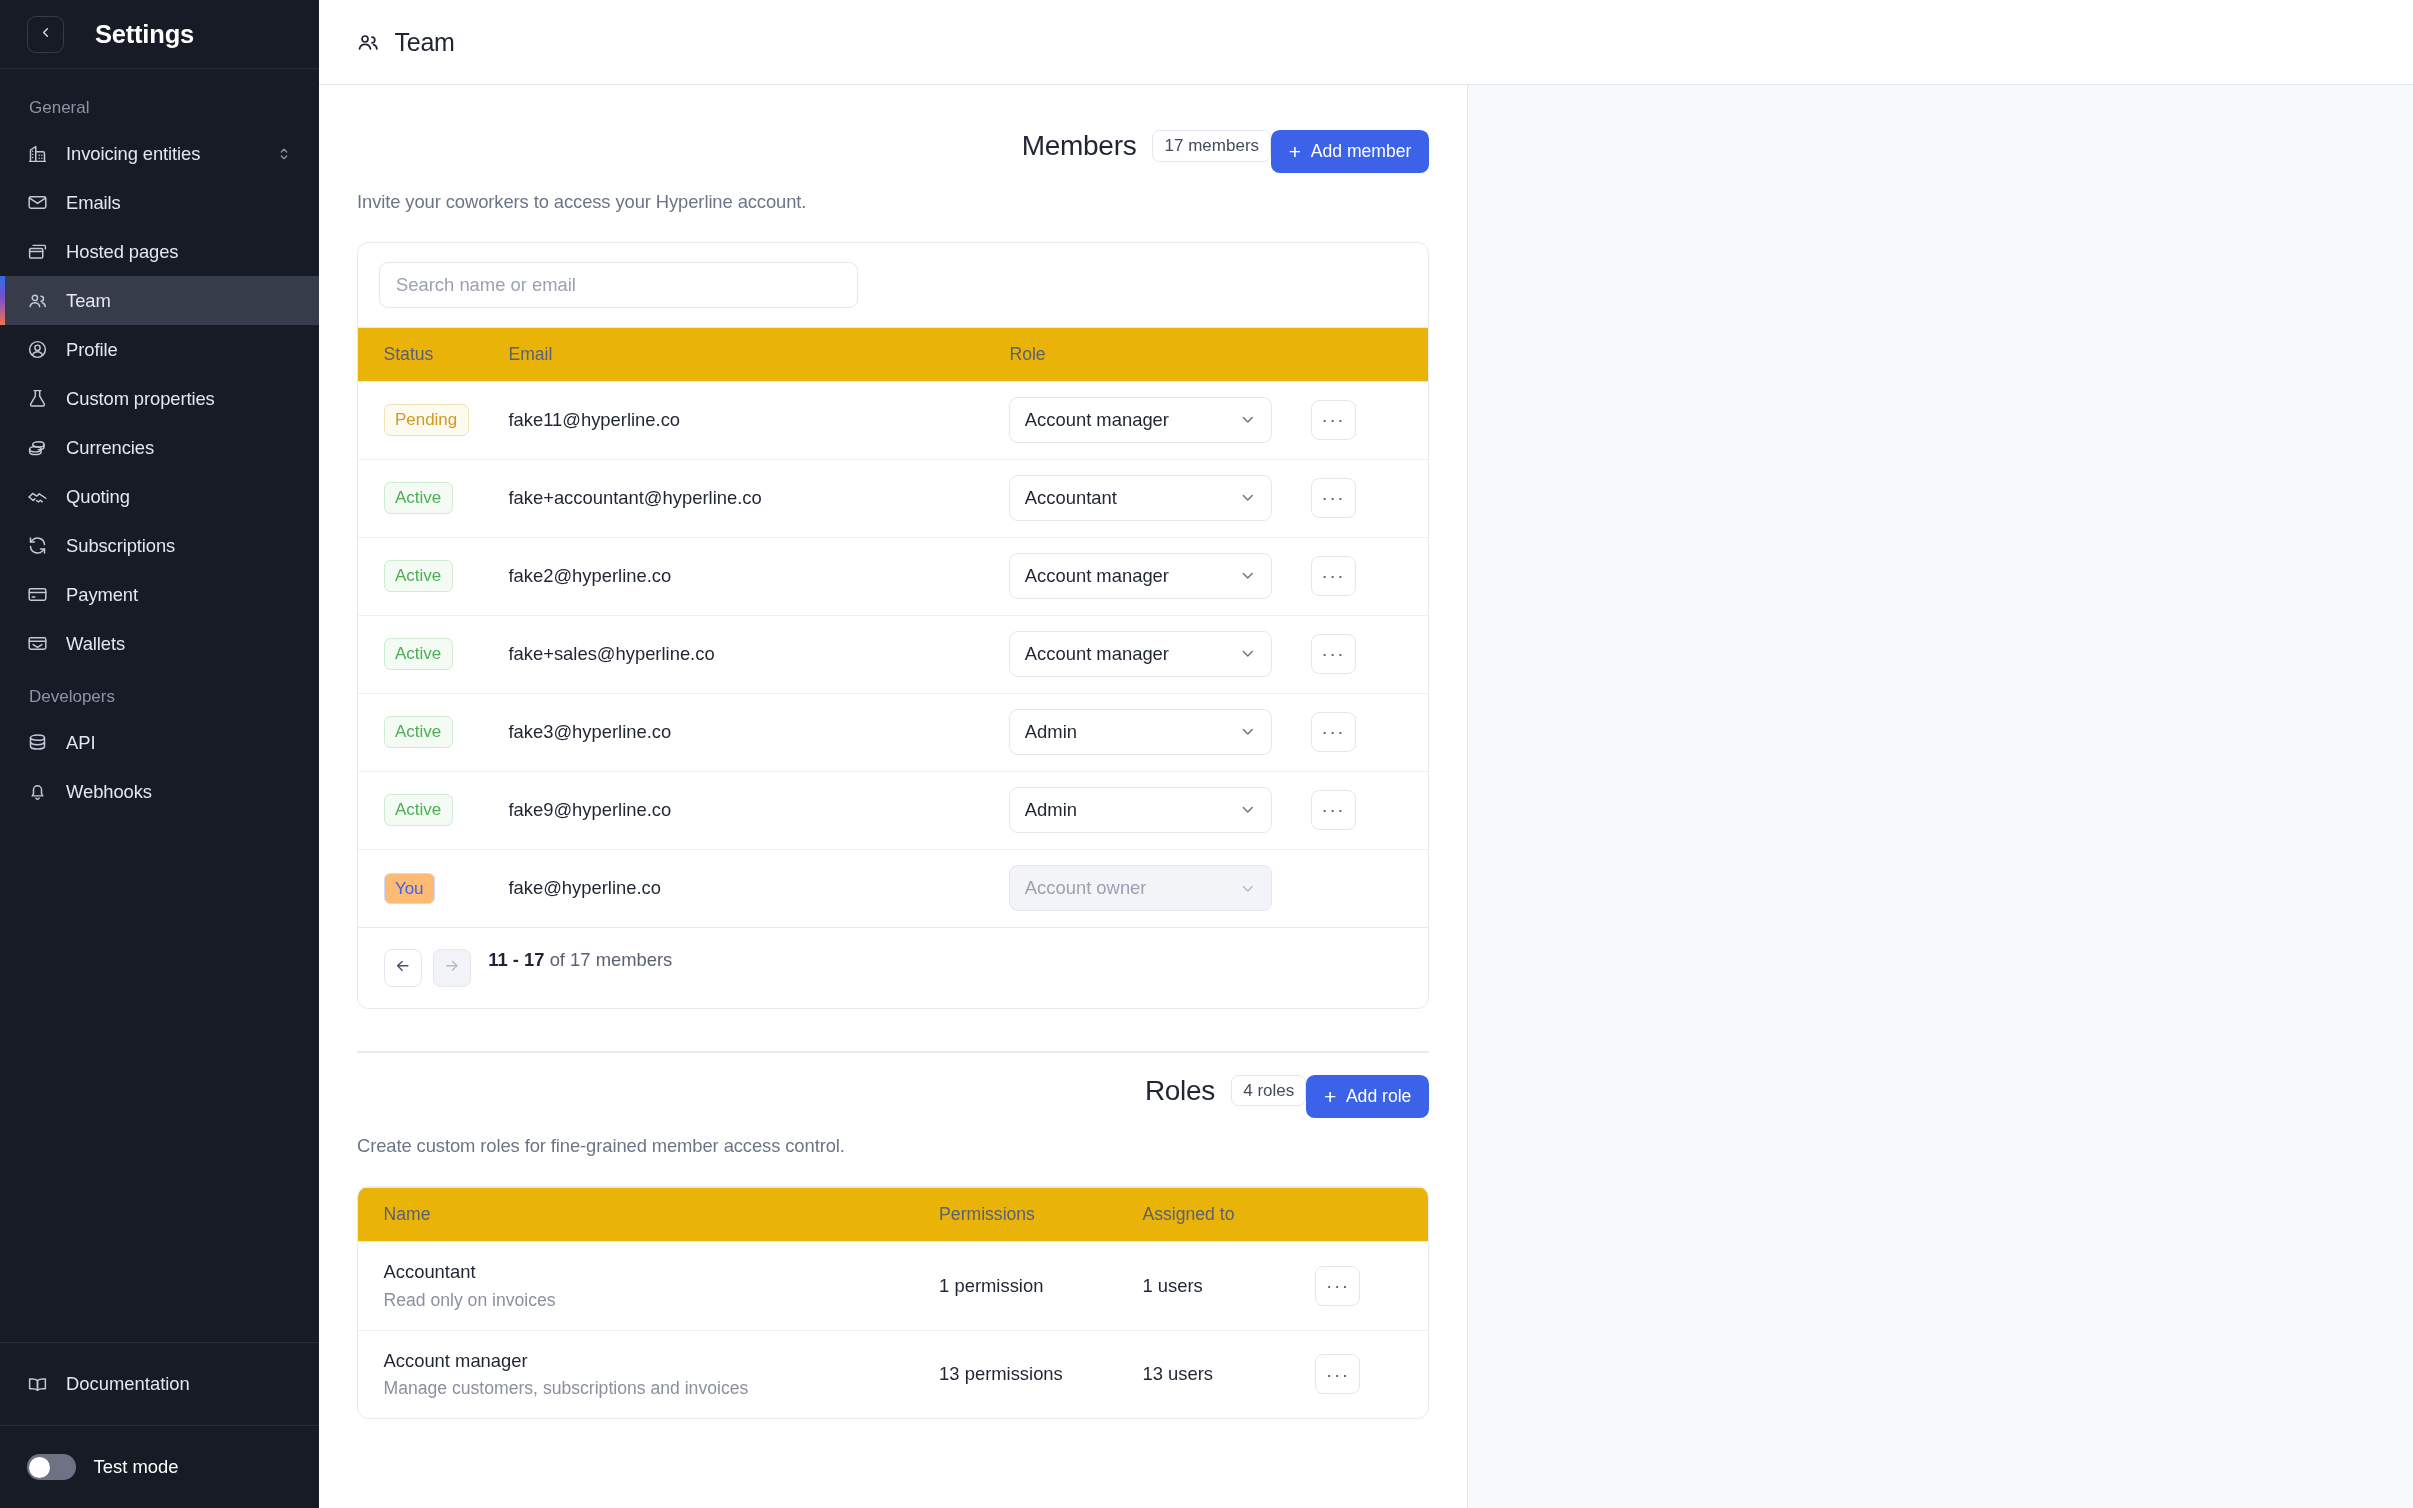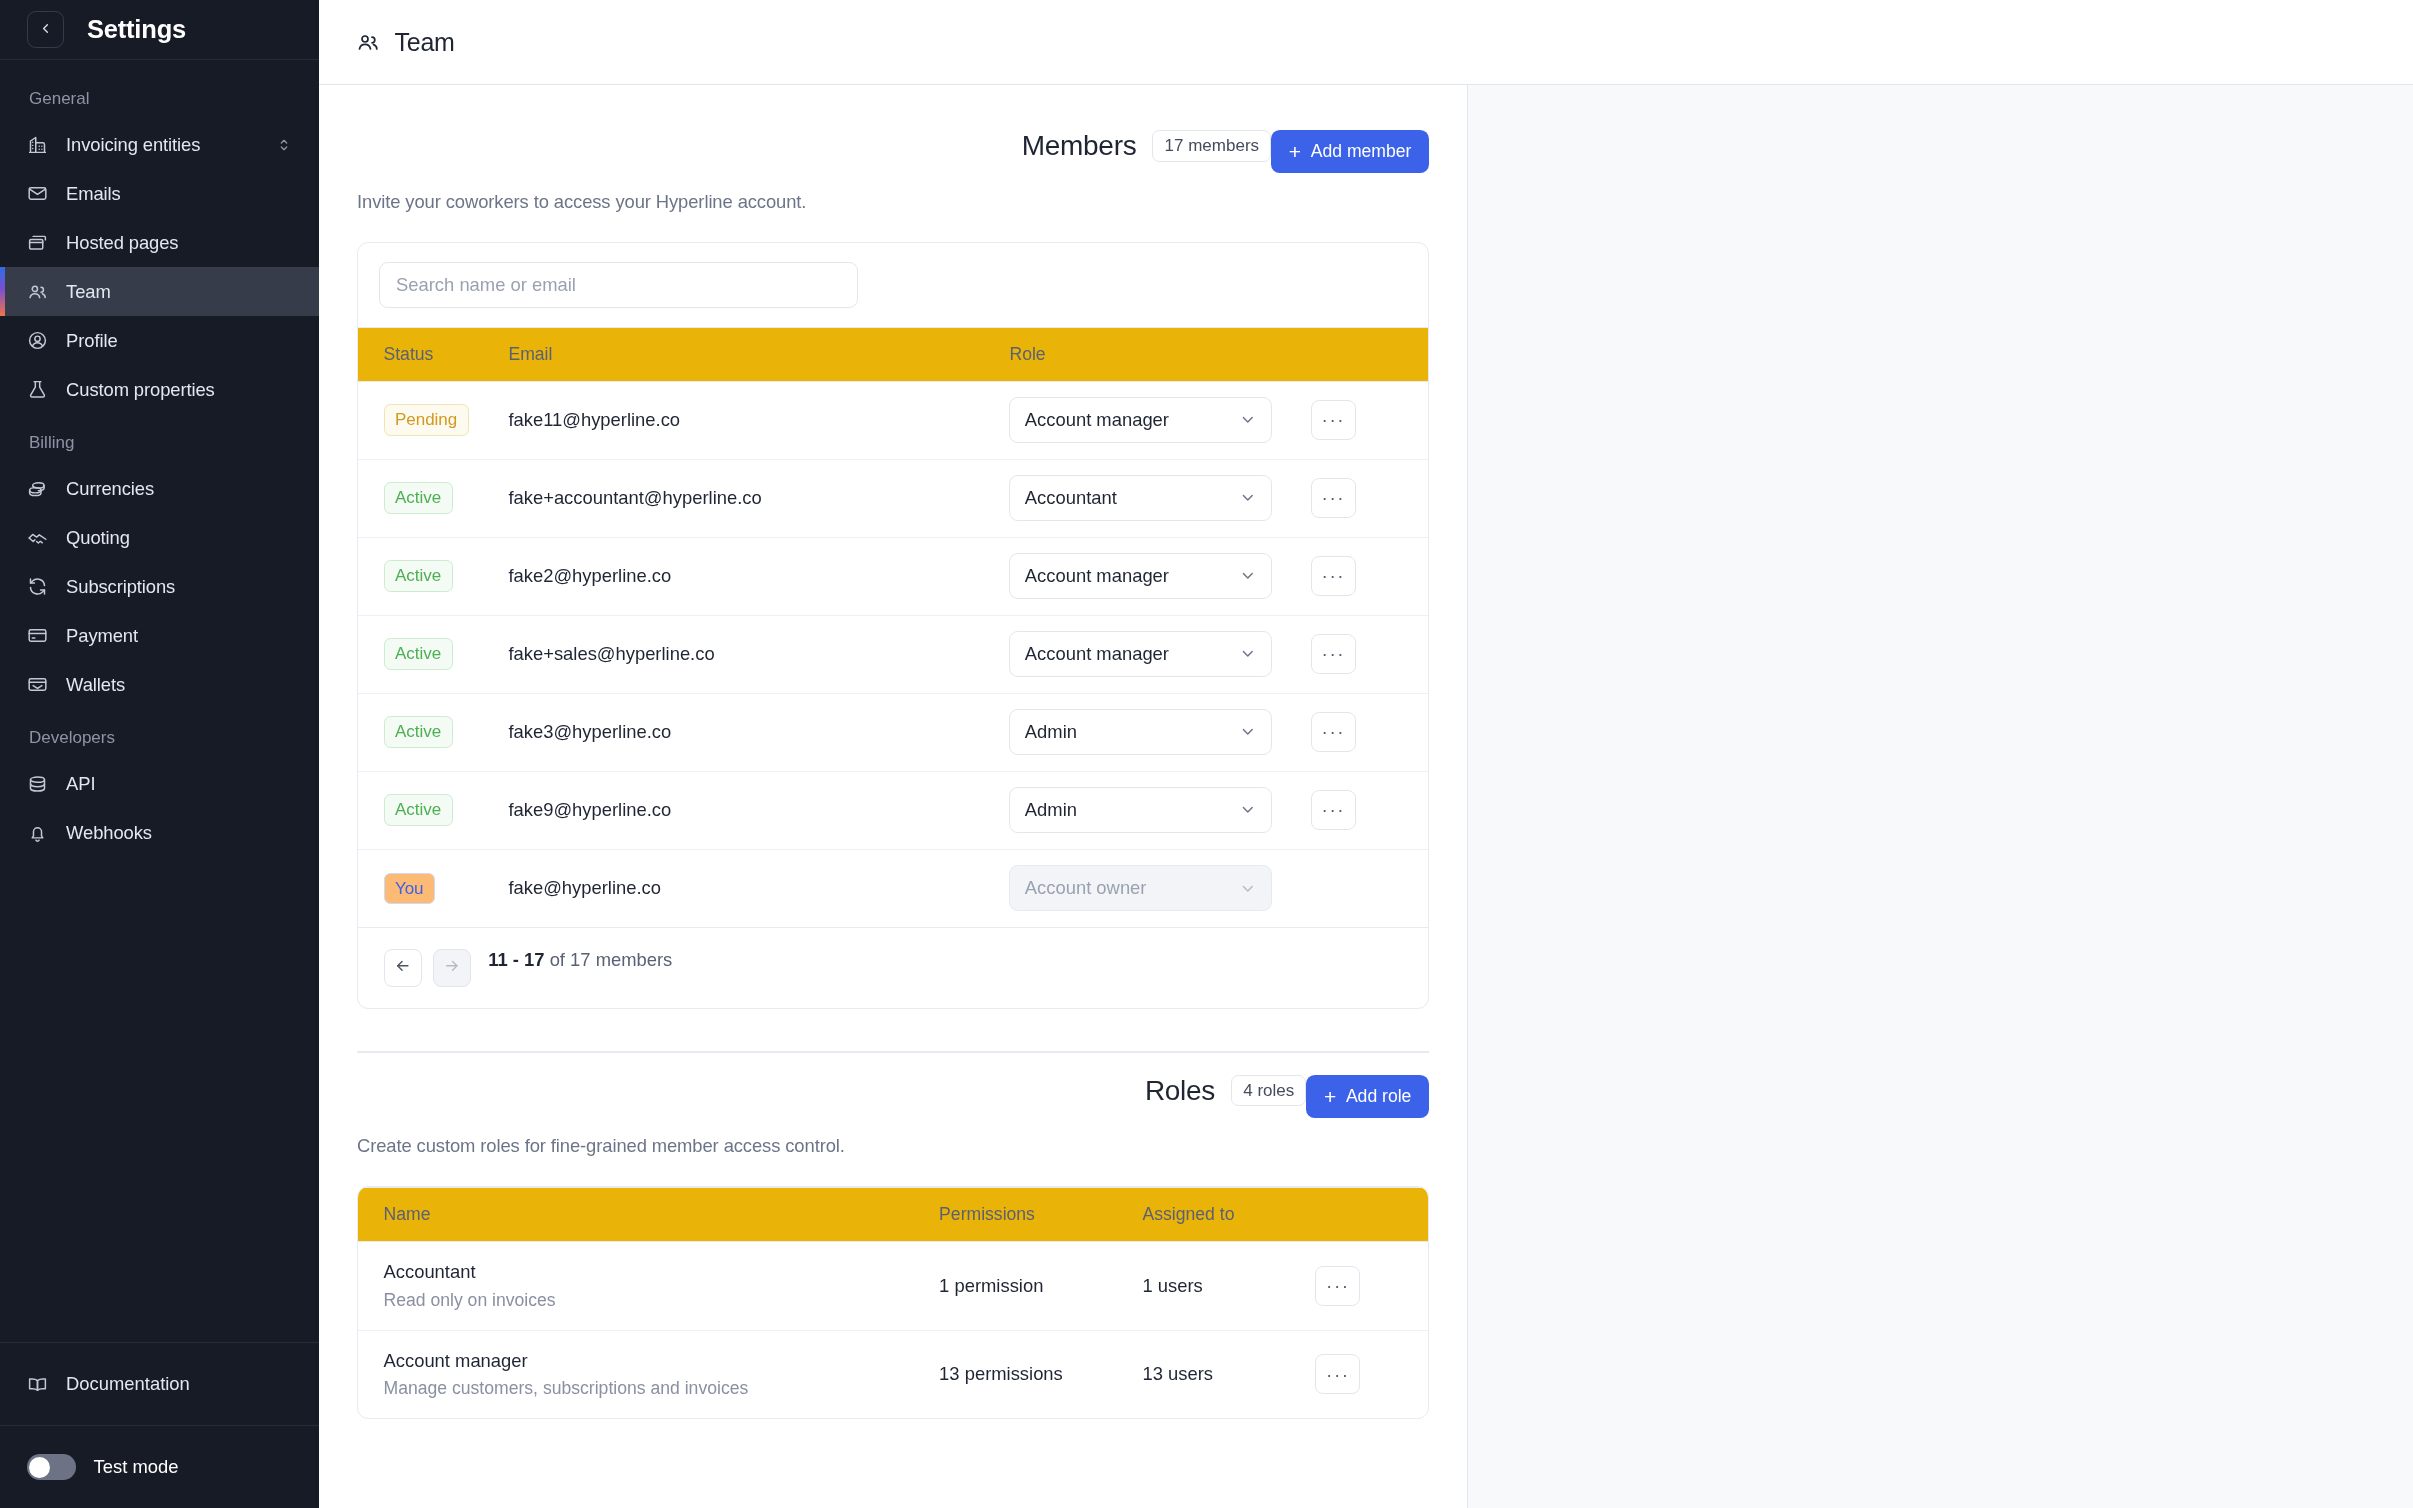--- a/index.html
+++ b/index.html
@@ -13,24 +13,24 @@
 
   
   .sidebar {
     width: 319px; height: 1508px;
     background: #171b26;
     display: flex; flex-direction: column;
     flex: 0 0 319px;
     position: relative;
   }
   .sb-header {
-    height: 60px;
+    height: 69px;
     display: flex; align-items: center;
     padding: 0 27px;
-    gap: 23px;
+    gap: 31px;
     border-bottom: 1.6px solid #272c3a;
   }
   .back-btn {
     width: 37px; height: 37px;
     border: 1.6px solid #353b4c;
     border-radius: 8.8px;
     display: flex; align-items: center; justify-content: center;
     color: #d8dce6;
     cursor: pointer;
   }
@@ -330,21 +330,20 @@
       <span class="sb-ico">
         <svg viewBox="0 0 24 24" fill="none" stroke="currentColor" stroke-width="1.7" stroke-linecap="round" stroke-linejoin="round">
             <path d="M9.5 3v6.2L4.3 18.2A1.6 1.6 0 0 0 5.7 20.6h12.6a1.6 1.6 0 0 0 1.4-2.4L14.5 9.2V3"></path>
             <path d="M8.2 3h7.6"></path>
           </svg>
       </span>
       <span class="sb-lbl">Custom properties</span>
     </div>
 
 
-    <div class="sb-group-label" style="padding-top:19px">Billing</div>
 
     <div class="sb-item">
       <span class="sb-ico">
         <svg viewBox="0 0 24 24" fill="none" stroke="currentColor" stroke-width="1.7" stroke-linecap="round" stroke-linejoin="round">
             <ellipse cx="13" cy="8.5" rx="6.5" ry="3"></ellipse>
             <path d="M19.5 8.5v3c0 1.6-2.9 3-6.5 3"></path>
             <ellipse cx="9.5" cy="14" rx="6.5" ry="3"></ellipse>
             <path d="M3 14v3c0 1.6 2.9 3 6.5 3s6.5-1.4 6.5-3v-3"></path>
           </svg>
       </span>

